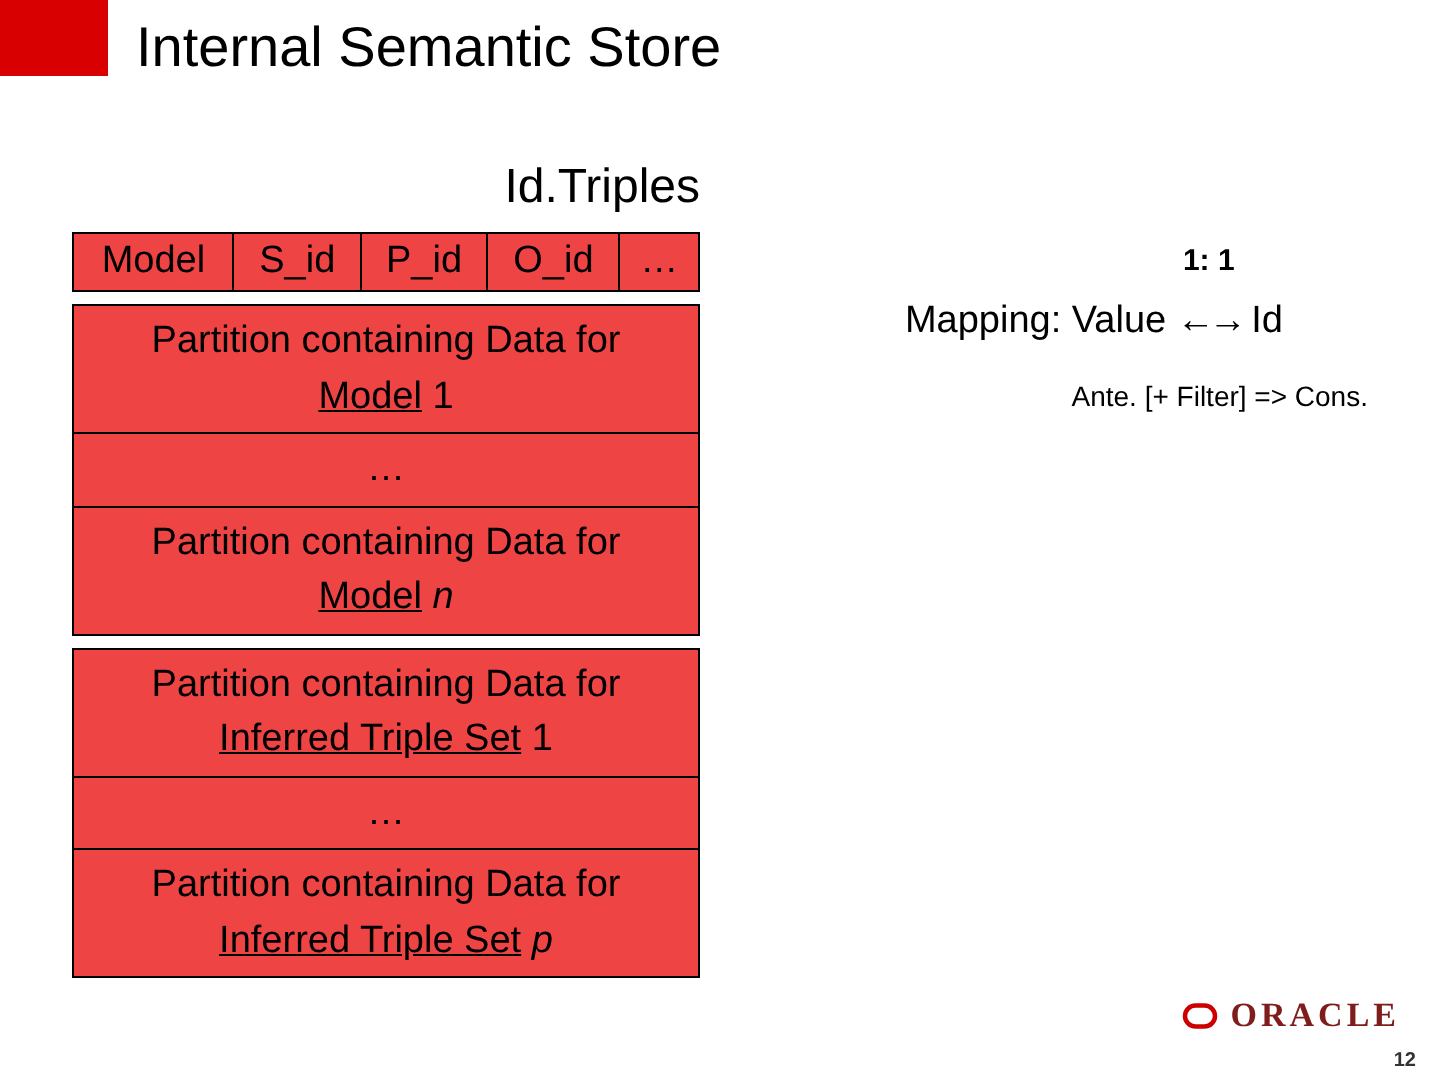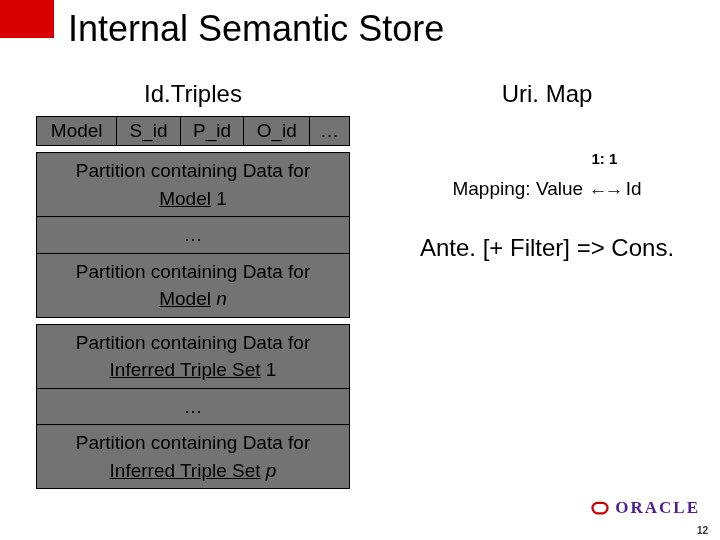--- a/index.html
+++ b/index.html
@@ -16,89 +16,89 @@
     left: 0;
     top: 0;
     width: 54px;
     height: 38px;
     background: #d80000;
   }
   .title {
     position: absolute;
     left: 68px;
     top: 8px;
-    font-size: 36px;
+    font-size: 28px;
     font-weight: 400;
   }
   .content {
     position: absolute;
     left: 36px;
     top: 80px;
     width: 648px;
     display: flex;
     gap: 60px;
   }
   .col { }
   .col-left { width: 314px; }
   .col-right { width: 274px; }
   .subhead {
-    text-align: center;
+    text-align: right;
     font-size: 24px;
     margin-bottom: 8px;
   }
   table {
     border-collapse: collapse;
     width: 100%;
   }
   td {
     border: 1px solid #000;
     padding: 3px 6px;
     font-size: 19px;
     text-align: center;
-    background: #737373;
+    background: #ef4444;
   }
   .partitions td {
     text-align: center;
     padding: 4px 8px;
     line-height: 1.45;
   }
   .under { text-decoration: underline; }
   .mapping {
     text-align: center;
     font-size: 19px;
     margin-top: 48px;
-    margin-bottom: 34px;
   }
   .arrow {
     display: inline-block;
     position: relative;
     font-weight: bold;
     letter-spacing: -3px;
   }
   .ratio {
     font-size: 15px;
     position: relative;
     top: -9px;
     letter-spacing: 0;
   }
   .rulenote {
-    text-align: center;
-    font-size: 24px;
+    text-align: right;
+    font-size: 14px;
+    margin-top: 18px;
   }
   .footer {
     position: absolute;
     right: 20px;
     bottom: 22px;
     display: flex;
     align-items: center;
     gap: 6px;
     font-family: "Times New Roman", serif;
     font-size: 17px;
     letter-spacing: 2px;
-    color: #4c1d95;
+    color: #7f1d1d;
     font-weight: 600;
   }
   .footer svg { display: block; }
   .pagenum {
     position: absolute;
     right: 12px;
     bottom: 4px;
     font-size: 10px;
     color: #333;
     font-weight: bold;
@@ -163,21 +163,20 @@
             <td>
         <span>Partition containing Data for </span><br>
         <span class="under">Inferred Triple Set</span><span style="font-style:italic;"> p</span>
       </td>
           </tr>
     </tbody>
       </table>
   </div>
 
   <div class="col col-right">
-    <div class="subhead">Uri. Map</div>
     <div class="mapping">
       <span>Mapping: Value </span>
       <span class="arrow"><span class="ratio">1: 1</span><br>←→</span>
       <span> Id</span>
     </div>
 
     <div class="rulenote">Ante. [+ Filter] =&gt; Cons.</div>
   </div>
 
 </div>

